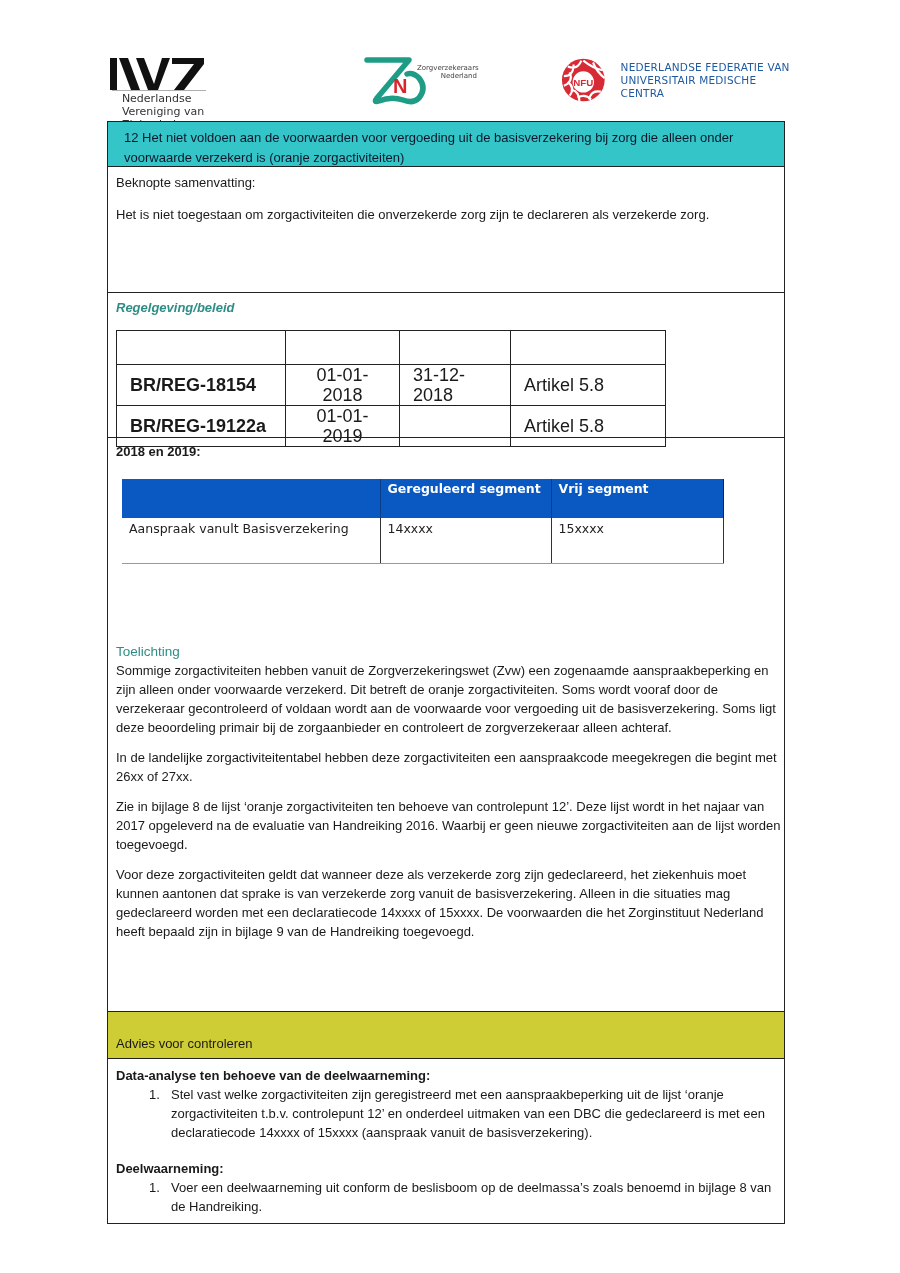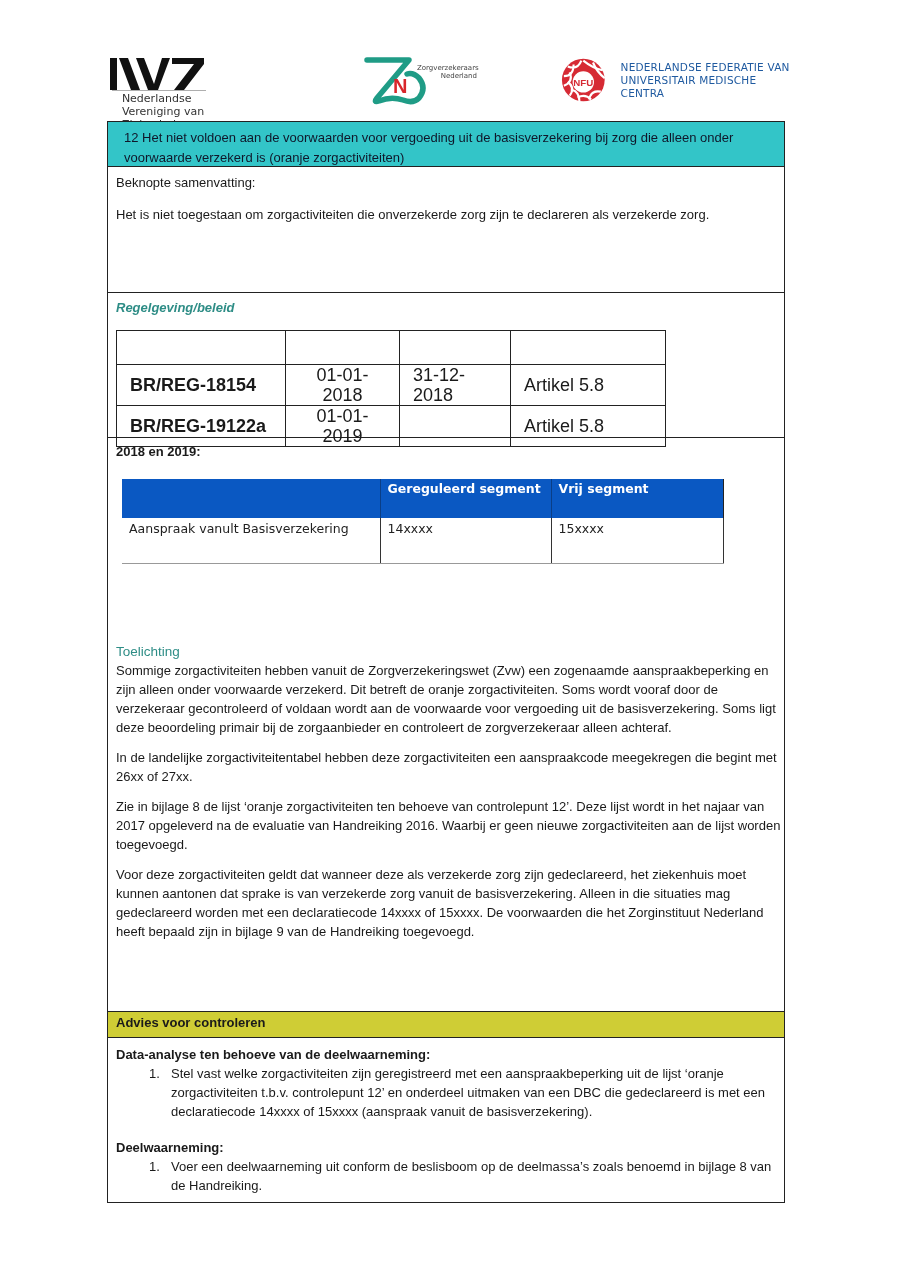--- a/index.html
+++ b/index.html
@@ -46,21 +46,21 @@
   .seg-table td { font-size: 12.5px; line-height: 16px; color: #222; vertical-align: top; padding: 3px 7px; height: 39px; border-bottom: 1.5px solid #333; border-right: 1.5px solid #333; margin-left: 40px; }
   .seg-table tr:last-child td { height: 45px; border-bottom: 1px solid #999; }
   .seg-table td:nth-child(1), .seg-table th:nth-child(1) { width: 258px; }
   .seg-table td:nth-child(2), .seg-table th:nth-child(2) { width: 171px; }
   .seg-table td:nth-child(3), .seg-table th:nth-child(3) { width: 172px; }
 
   .toel { position: absolute; left: 8px; top: 204px; width: 665px; }
   .toel h3 { color: #2e8d86; font-weight: normal; font-size: 13.5px; line-height: 19px; }
   .toel p { font-size: 13px; line-height: 19px; margin-bottom: 11px; }
 
-  .advies-row { background: #cfcd35; height: 26px; padding: 2px 8px; font-size: 13px; line-height: 18px; font-weight: bold; }
+  .advies-row { background: #cfcd35; height: 32px; padding: 23px 8px; font-size: 13px; line-height: 18px; }
 
   .analysis-row { height: 164px; padding-top: 8px; }
   .analysis-row h4 { font-size: 13px; line-height: 18px; font-weight: bold; }
   .analysis-row ol { list-style: none; }
   .analysis-row li { position: relative; padding-left: 55px; font-size: 13px; line-height: 19px; }
   .analysis-row li .num { position: absolute; left: 33px; top: 0; }
   .analysis-row .gap { height: 18px; }
 </style>
 </head>
 <body>

